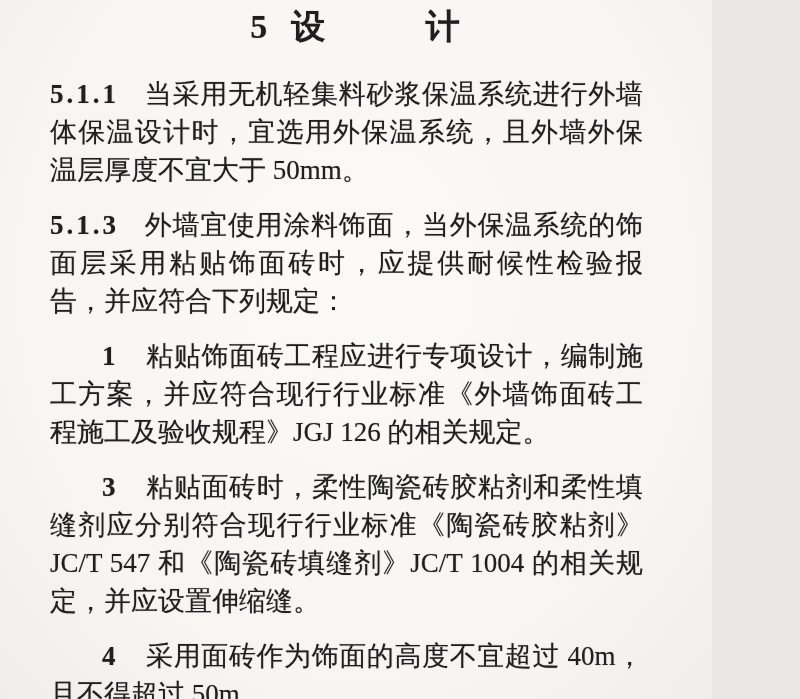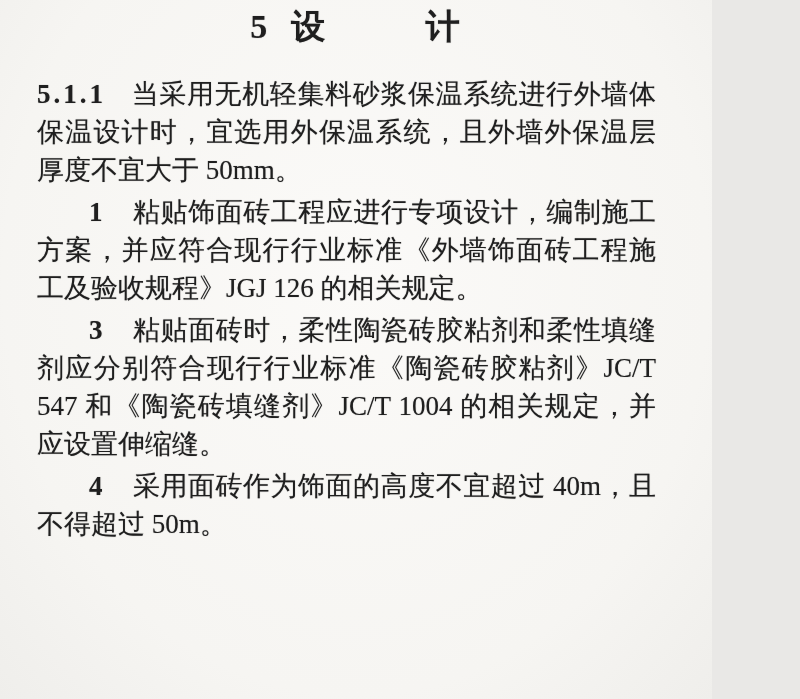--- a/index.html
+++ b/index.html
@@ -49,21 +49,21 @@
   }
   .content {
     margin-top: 27px;
     padding: 0 52px 0 33px;
     font-size: 27px;
     line-height: 38px;
     text-align: justify;
     text-justify: inter-ideograph;
   }
   .content p {
-    margin: 4px;
+    margin: 17px;
   }
   .clause .num,
   .sub-item .num {
     font-weight: bold;
     letter-spacing: 3px;
     margin-right: 25px;
   }
   .sub-item {
     text-indent: 52px;
   }
@@ -82,20 +82,23 @@
   </h1>
 
 
   <div class="content">
 
     <p class="clause">
       <span class="num">5.1.1</span><span>当采用无机轻集料砂浆保温系统进行外墙体保温设计时，宜选用外保温系统，且外墙外保温层厚度不宜大于 50mm。</span>
     </p>
 
 
+    <p class="clause">
+      <span class="num">5.1.3</span><span>外墙宜使用涂料饰面，当外保温系统的饰面层采用粘贴饰面砖时，应提供耐候性检验报告，并应符合下列规定：</span>
+    </p>
 
     <p class="sub-item">
       <span class="num">1</span><span>粘贴饰面砖工程应进行专项设计，编制施工方案，并应符合现行行业标准《外墙饰面砖工程施工及验收规程》JGJ 126 的相关规定。</span>
     </p>
 
 
     <p class="sub-item">
       <span class="num">3</span><span>粘贴面砖时，柔性陶瓷砖胶粘剂和柔性填缝剂应分别符合现行行业标准《陶瓷砖胶粘剂》JC/T 547 和《陶瓷砖填缝剂》JC/T 1004 的相关规定，并应设置伸缩缝。</span>
     </p>
 

